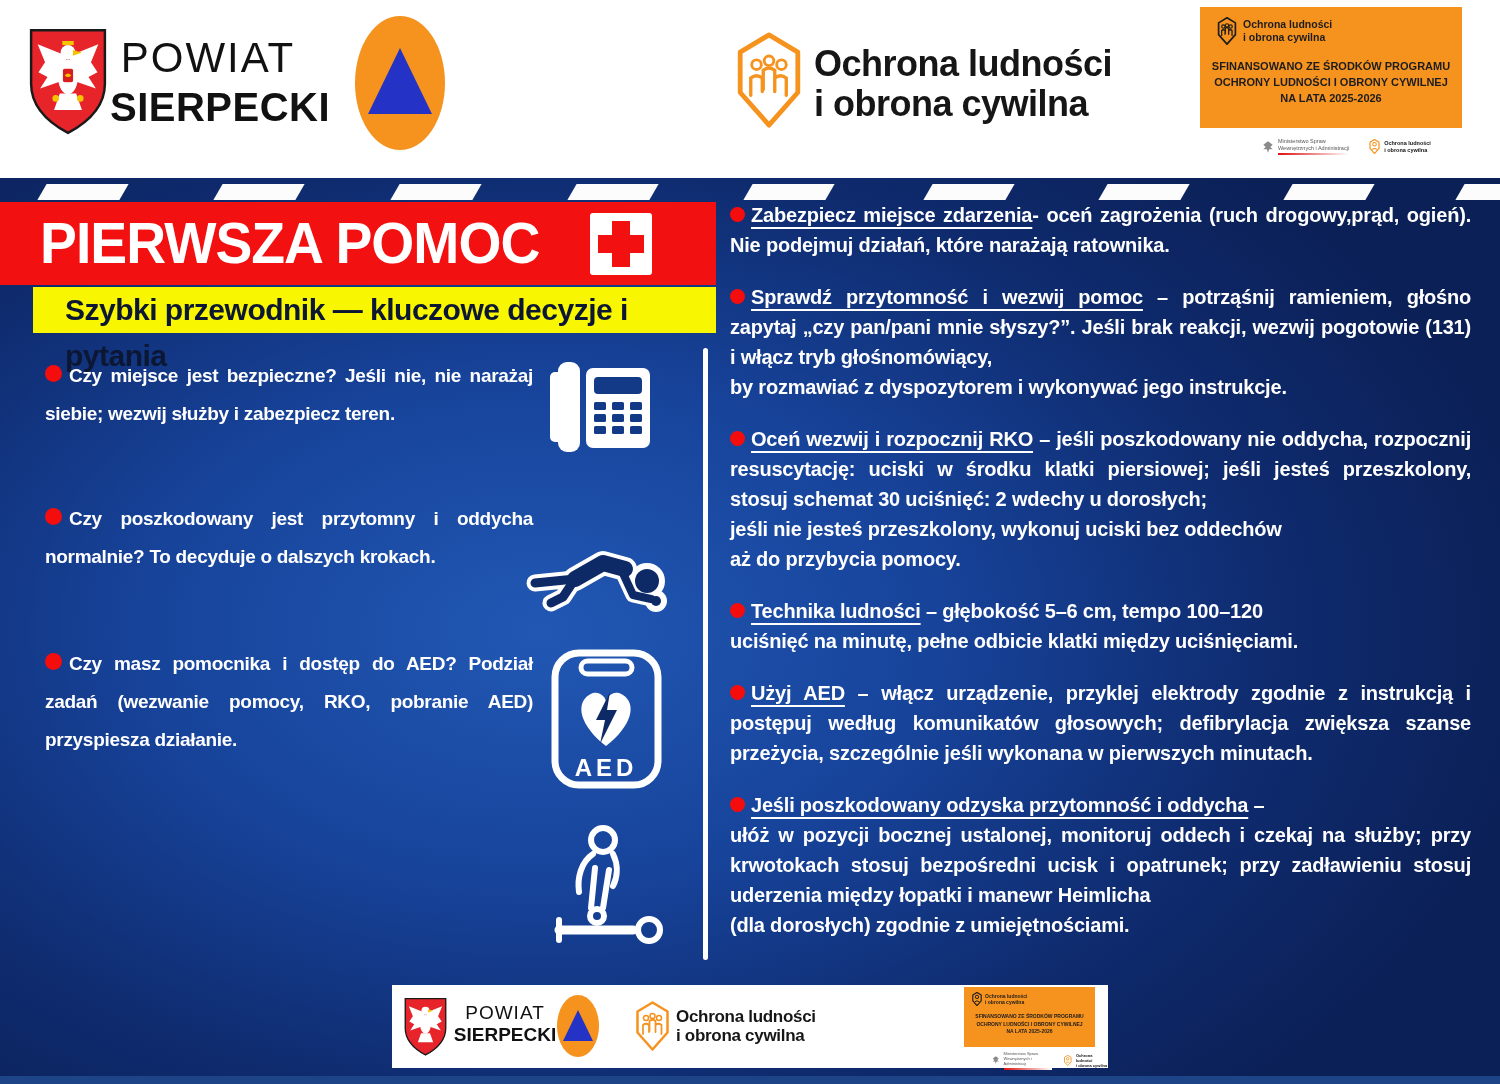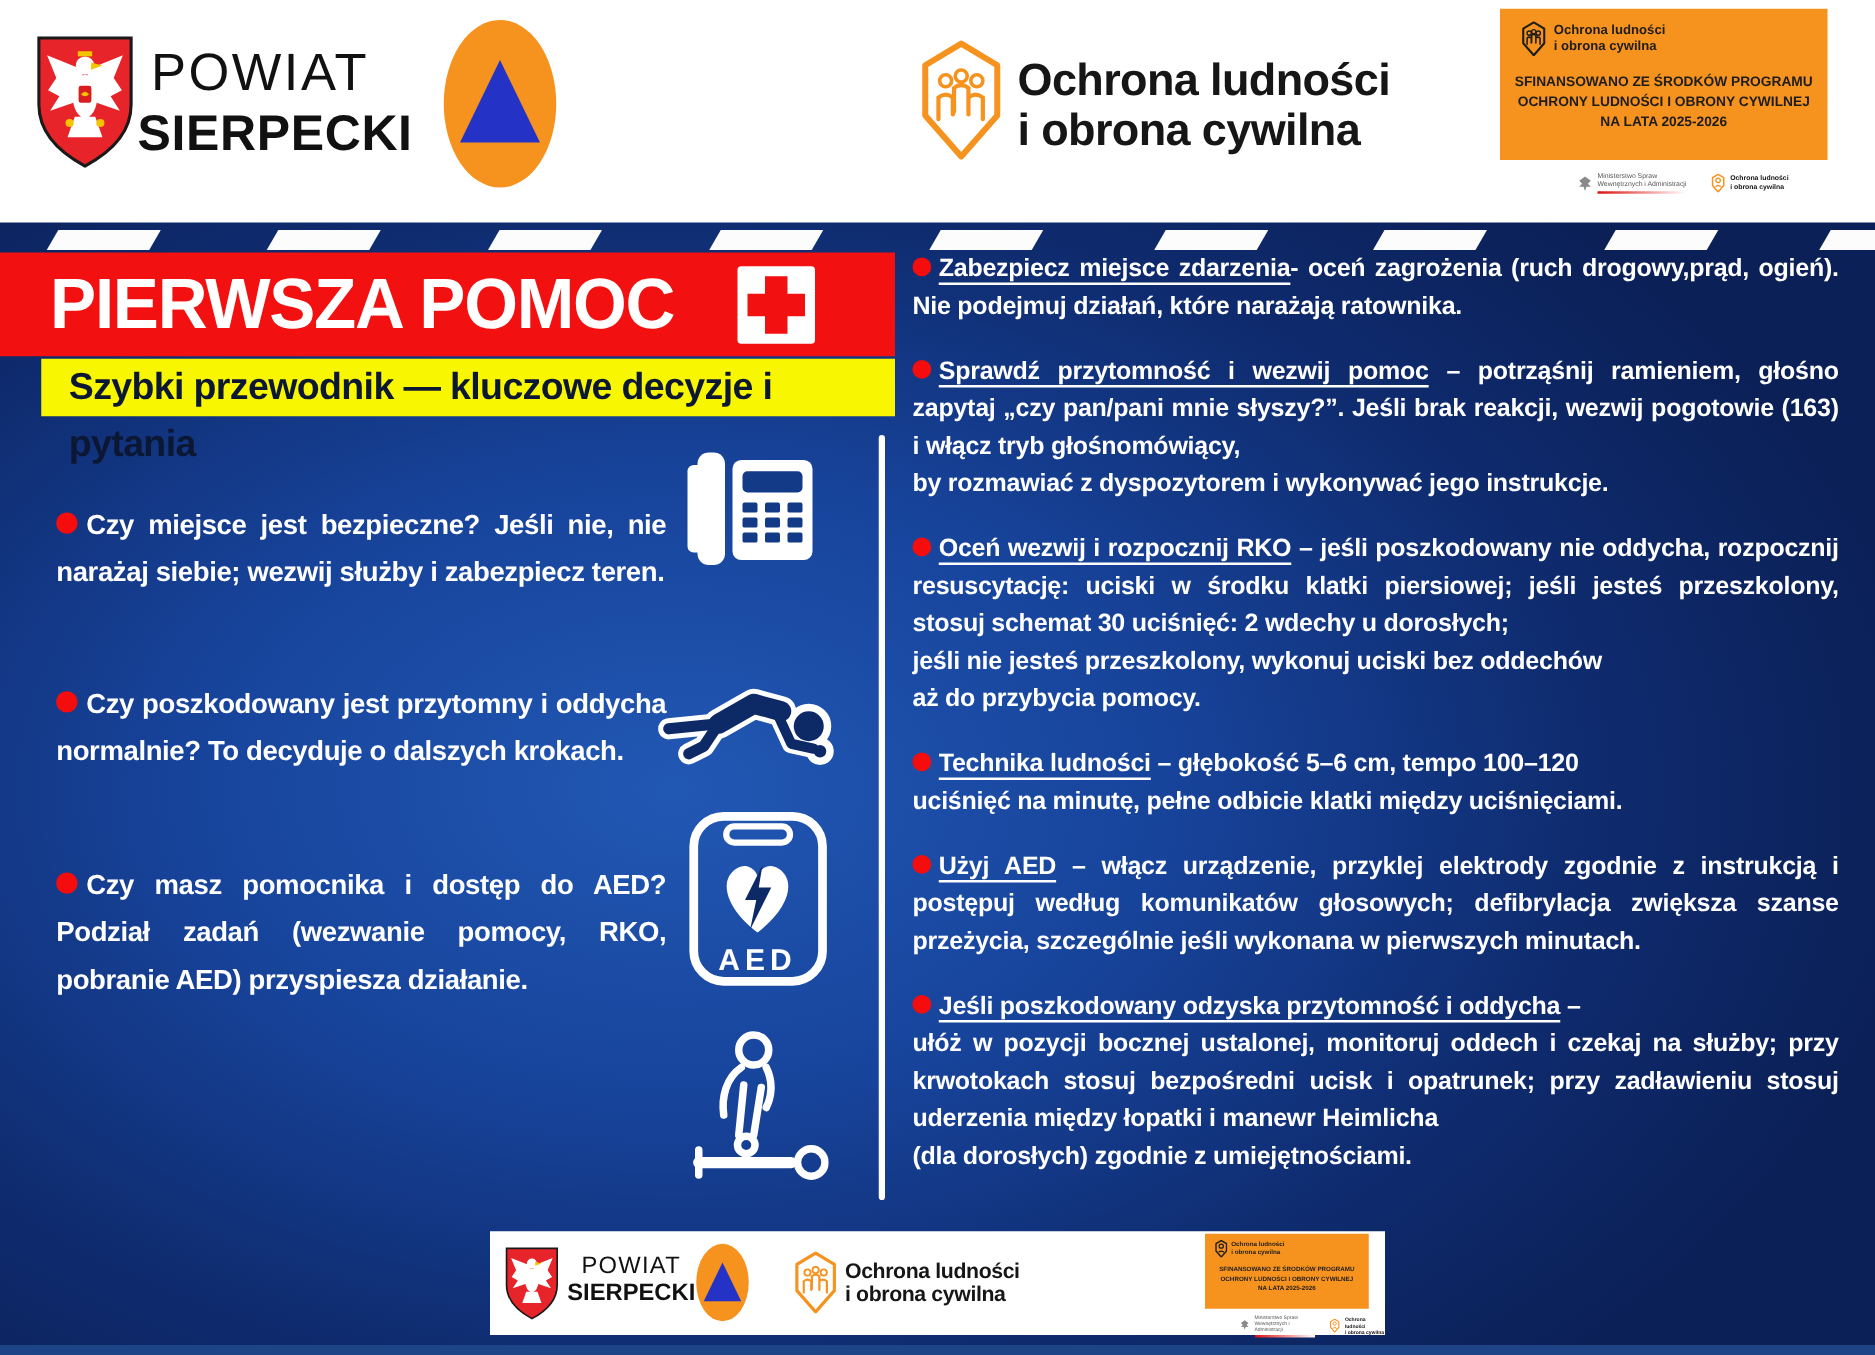--- a/index.html
+++ b/index.html
@@ -34,25 +34,25 @@
   .lane-dash { position:absolute; top:0; width:82px; height:16px; background:#fcfcfc; transform:skewX(-30deg); }
 
   .banner-red { position:absolute; left:0; top:24px; width:716px; height:83px; background:#f21010; }
   .banner-title { position:absolute; left:40px; top:0; height:83px; line-height:83px; color:#fff;
                   font-size:57px; font-weight:900; letter-spacing:-1px; transform:scaleX(.97); transform-origin:left; }
   .cross-box { position:absolute; left:590px; top:11px; width:62px; height:62px; background:#fff; border-radius:3px; }
   .cross-v { position:absolute; left:22px; top:8px; width:18px; height:46px; background:#f21010; }
   .cross-h { position:absolute; left:8px; top:22px; width:46px; height:18px; background:#f21010; }
 
   .banner-yellow { position:absolute; left:33px; top:109px; width:683px; height:46px; background:#f8f600; }
-  .banner-sub { height:46px; line-height:46px; padding-left:22px; color:#0c1733; font-size:30px; font-weight:800; letter-spacing:-0.5px; }
-
-  
-  .lbullet { position:absolute; left:45px; width:488px; color:#fff; font-size:22px; font-weight:700;
-             line-height:38px; text-align:justify; letter-spacing:-0.3px;margin-top:44px; }
+  .banner-sub { height:46px; line-height:46px; padding-left:32px; color:#0c1733; font-size:30px; font-weight:800; letter-spacing:-0.5px; }
+
+  
+  .lbullet { position:absolute; left:45px; width:488px; color:#fff; font-size:19px; font-weight:700;
+             line-height:38px; text-align:justify; letter-spacing:-0.3px; }
   .dot { display:inline-block; width:17px; height:17px; border-radius:50%; background:#f50d0d; margin-right:7px; }
   .licon { position:absolute; }
 
   
   .divider { position:absolute; left:703px; top:170px; width:5px; height:612px; background:#fff; border-radius:3px; }
 
   
   .rcol { position:absolute; left:730px; top:22px; width:741px; color:#fff; }
   .rtitle { font-size:24px; font-weight:700; line-height:30px; letter-spacing:-0.2px; }
   .rbullet { font-size:20px; font-weight:700; line-height:30px; text-align:justify; letter-spacing:-0.2px; margin-bottom:22px; }
@@ -266,21 +266,21 @@
     </svg>
 
     <div class="divider"></div>
 
     <div class="rcol">
 
       <div class="rbullet">
         <span class="dot"></span><span class="lead">Zabezpiecz miejsce zdarzenia</span><span class="rest">- oceń zagrożenia (ruch drogowy,prąd, ogień). Nie podejmuj działań, które narażają ratownika.</span>
       </div>
       <div class="rbullet">
-        <span class="dot"></span><span class="lead">Sprawdź przytomność i wezwij pomoc</span><span class="rest"> – potrząśnij ramieniem, głośno zapytaj „czy pan/pani mnie słyszy?”. Jeśli brak reakcji, wezwij pogotowie (163) i włącz tryb głośnomówiący,
+        <span class="dot"></span><span class="lead">Sprawdź przytomność i wezwij pomoc</span><span class="rest"> – potrząśnij ramieniem, głośno zapytaj „czy pan/pani mnie słyszy?”. Jeśli brak reakcji, wezwij pogotowie (131) i włącz tryb głośnomówiący,
 by rozmawiać z dyspozytorem i wykonywać jego instrukcje.</span>
       </div>
       <div class="rbullet">
         <span class="dot"></span><span class="lead">Oceń wezwij i rozpocznij RKO</span><span class="rest"> – jeśli poszkodowany nie oddycha, rozpocznij resuscytację: uciski w środku klatki piersiowej; jeśli jesteś przeszkolony, stosuj schemat 30 uciśnięć: 2 wdechy u dorosłych;
 jeśli nie jesteś przeszkolony, wykonuj uciski bez oddechów
 aż do przybycia pomocy.</span>
       </div>
       <div class="rbullet">
         <span class="dot"></span><span class="lead">Technika ludności</span><span class="rest"> – głębokość 5–6 cm, tempo 100–120
 uciśnięć na minutę, pełne odbicie klatki między uciśnięciami.</span>

